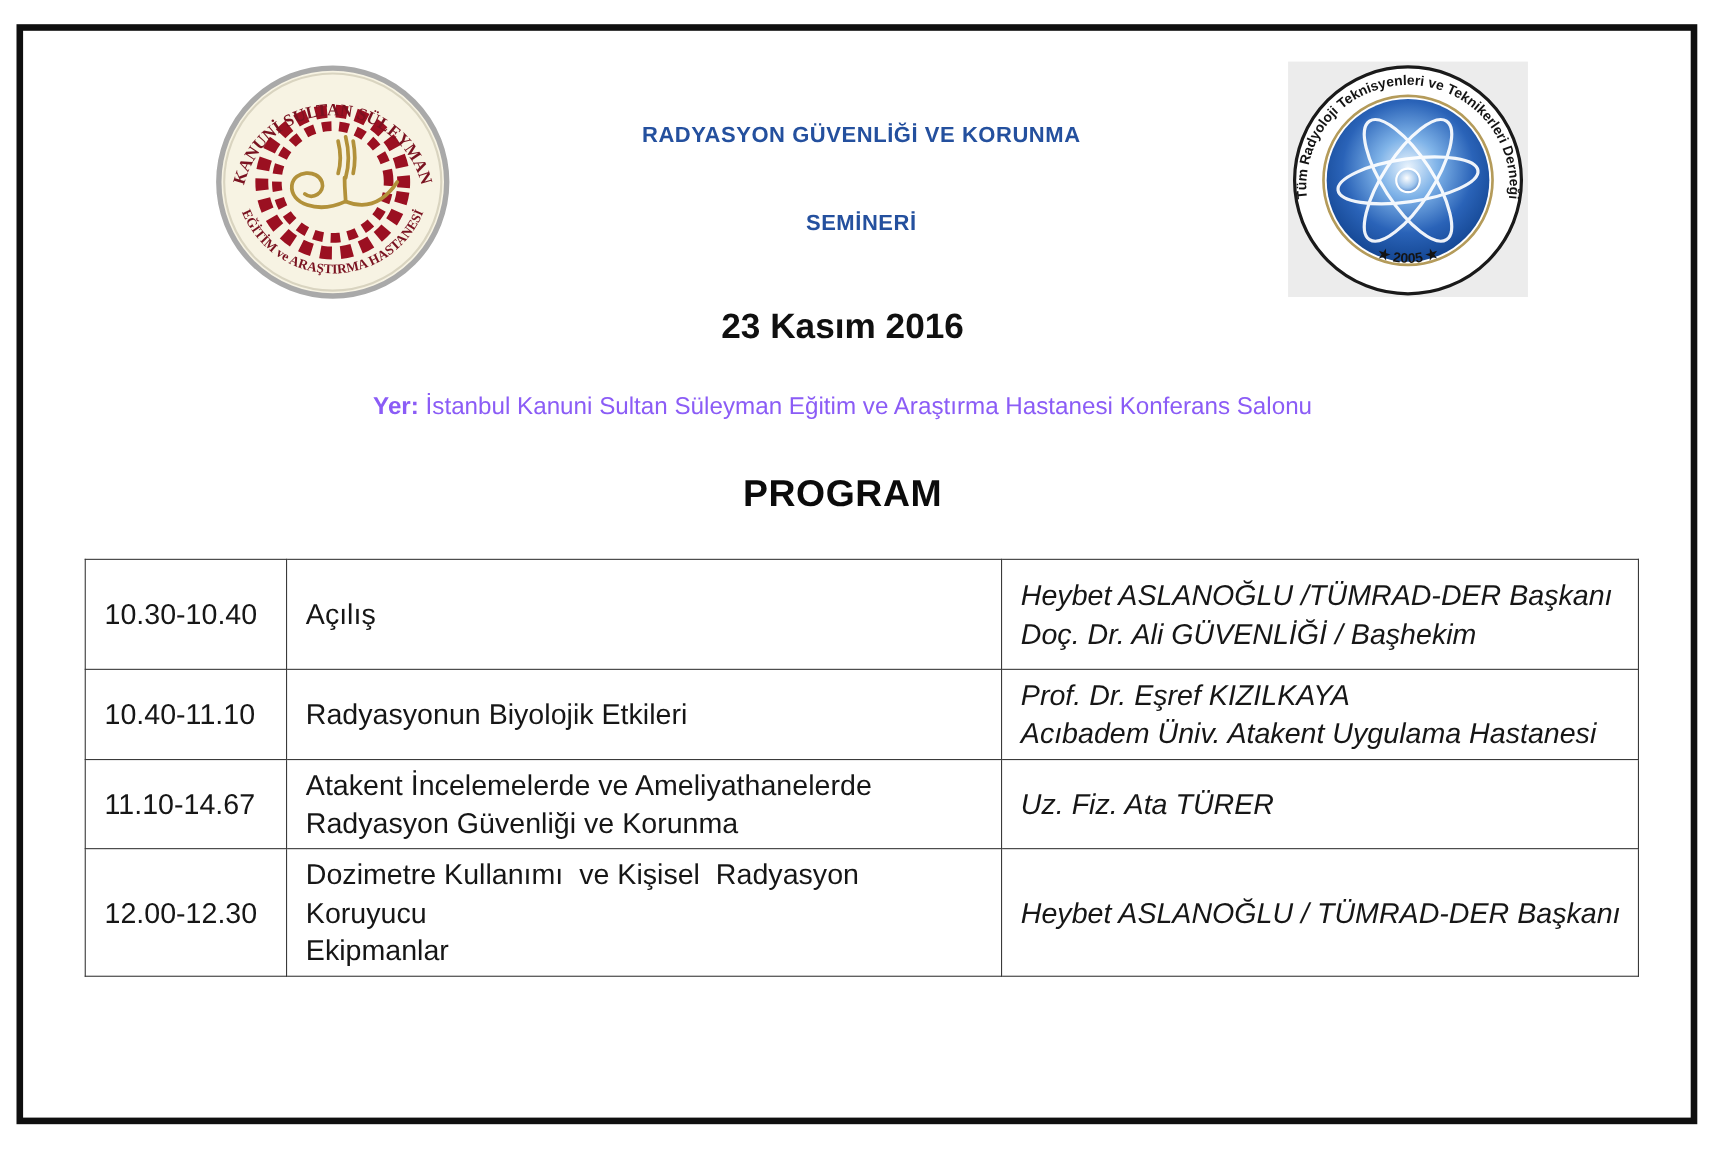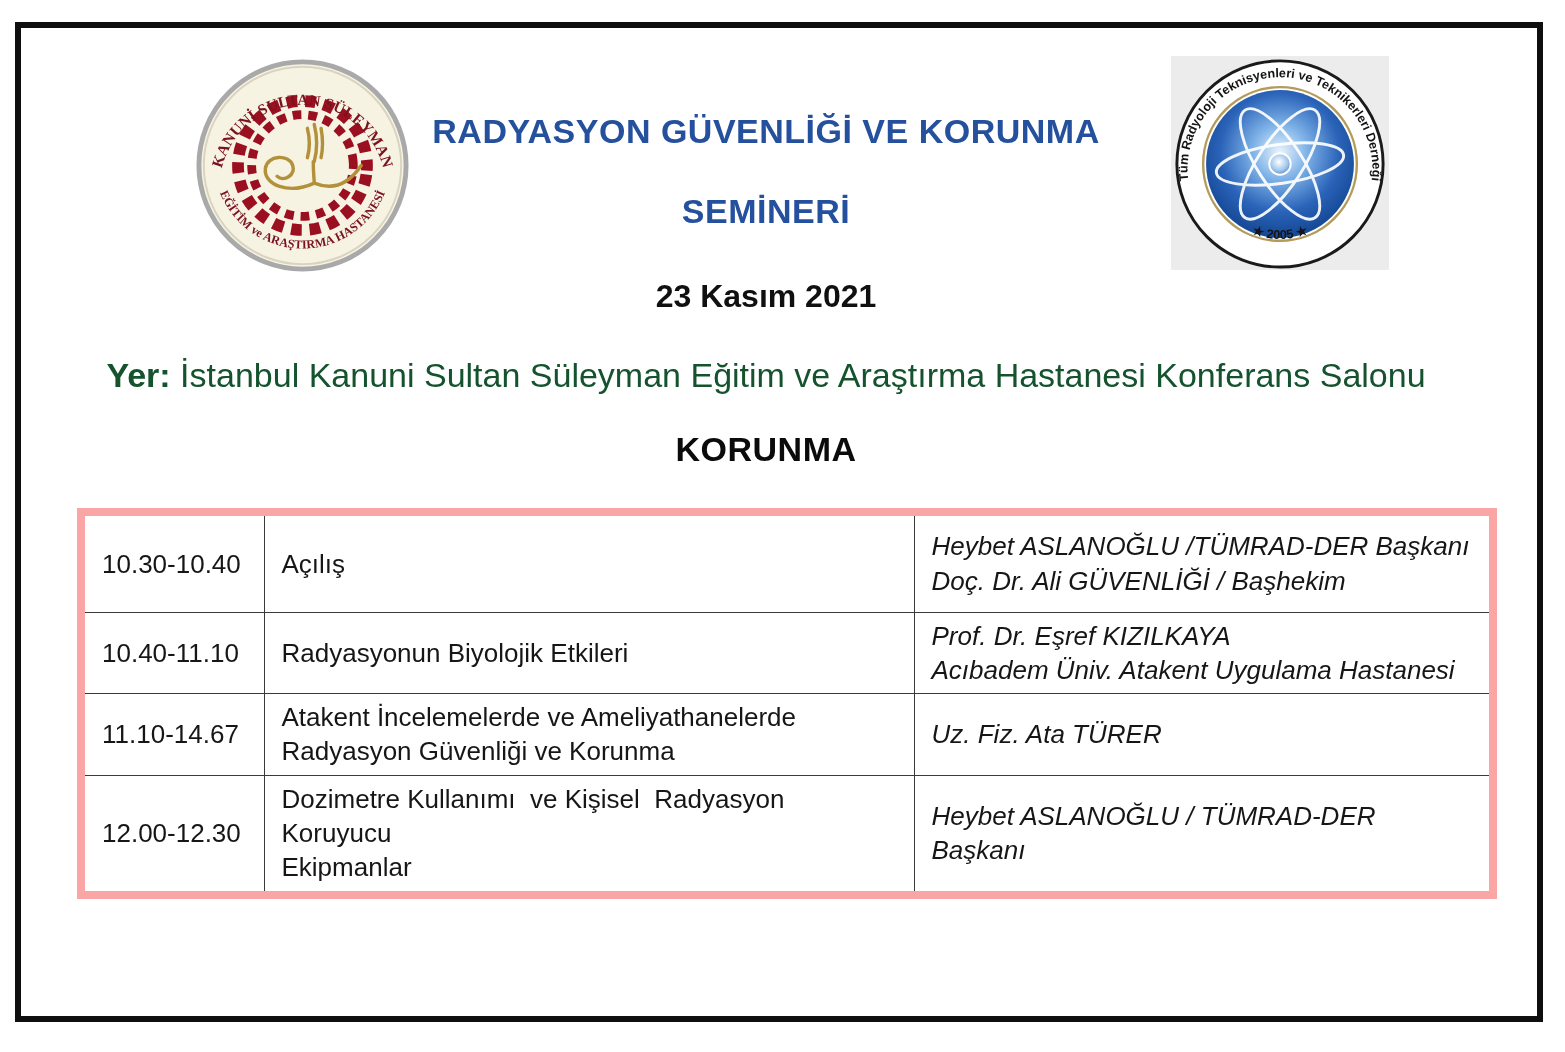--- a/index.html
+++ b/index.html
@@ -10,32 +10,32 @@
   .page-frame{
     position:absolute;left:15px;top:22px;width:1528px;height:1000px;
     border:6px solid #0f0f0f;box-sizing:border-box;pointer-events:none;
   }
   .logo{position:absolute;}
   .logo-left{left:195px;top:58px;width:215px;height:215px;}
   .logo-right{left:1171px;top:56px;width:218px;height:214px;background:#ececec;}
   .logo svg{width:100%;height:100%;display:block;}
 
   .center-line{position:absolute;left:0;width:1532px;text-align:center;}
-  .title-line{font-weight:bold;font-size:34px;letter-spacing:0.5px;color:#24509E;}
+  .title-line{font-weight:bold;font-size:20px;letter-spacing:0.5px;color:#24509E;margin-left:17px;}
   .t1{top:112px;}
   .t2{top:192px;}
   .date-line{top:278px;font-weight:bold;font-size:32px;color:#101010;}
-  .venue-line{top:356px;font-size:34px;color:#14532d;}
+  .venue-line{top:356px;font-size:22px;color:#8b5cf6;}
   .venue-line b{font-weight:bold;}
   .program-line{top:430px;font-weight:bold;font-size:34px;color:#0b0b0b;letter-spacing:0.5px;}
 
   table.schedule{
     position:absolute;left:77px;top:508px;width:1412px;
     border-collapse:collapse;table-layout:fixed;
-    border:8px solid #fca5a5;
+    border:1px solid #fca5a5;
   }
   table.schedule td{
     border:1.5px solid #3a3a3a;
     vertical-align:middle;
     font-size:26px;line-height:1.32;color:#161616;
     padding:6px 14px 6px 17px;
     box-sizing:border-box;
   }
   td.col-time{width:183px;}
   td.col-topic{width:650px;}
@@ -113,23 +113,23 @@
         <textPath href="#tumrad-arc" startOffset="50%">Tüm Radyoloji Teknisyenleri ve Teknikerleri Derneği</textPath>
       </text>
       <text font-size="13" font-weight="bold" fill="#141414" text-anchor="middle" font-family="Liberation Sans, sans-serif">
         <textPath href="#tumrad-bottom" startOffset="50%">★ 2005 ★</textPath>
       </text>
     </svg>
   </div>
 
   <div class="center-line title-line t1">RADYASYON GÜVENLİĞİ VE KORUNMA</div>
   <div class="center-line title-line t2">SEMİNERİ</div>
-  <div class="center-line date-line">23 Kasım 2021</div>
+  <div class="center-line date-line">23 Kasım 2016</div>
   <div class="center-line venue-line"><b>Yer:</b><span> İstanbul Kanuni Sultan Süleyman Eğitim ve Araştırma Hastanesi Konferans Salonu</span></div>
-  <div class="center-line program-line">KORUNMA</div>
+  <div class="center-line program-line">PROGRAM</div>
 
   <table class="schedule">
     <tbody>
       <tr class="r1">
         <td class="col-time">10.30-10.40</td>
         <td class="col-topic">
           <div class="cell-line">Açılış</div>
         </td>
         <td class="col-speaker">
           <div class="cell-line">Heybet ASLANOĞLU /TÜMRAD-DER Başkanı</div>

